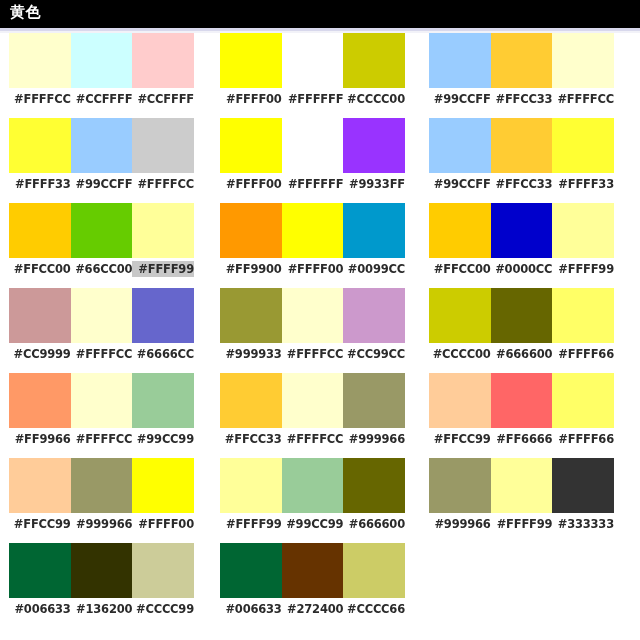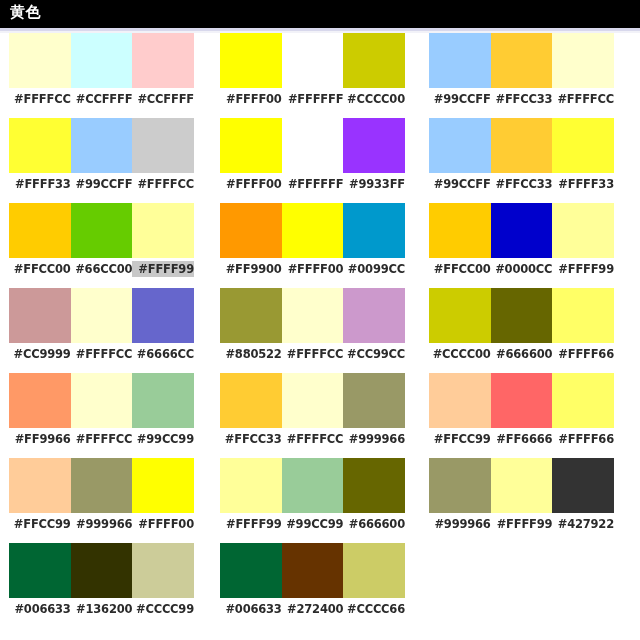--- a/index.html
+++ b/index.html
@@ -254,21 +254,21 @@
             <div class="label">#0099CC</div>
           </div>
         </div>
         <div class="row">
           <div class="swatch-strip">
             <div class="swatch" title="#999933" style="background: rgb(153, 153, 51);"></div>
             <div class="swatch" title="#FFFFCC" style="background: rgb(255, 255, 204);"></div>
             <div class="swatch" title="#CC99CC" style="background: rgb(204, 153, 204);"></div>
           </div>
           <div class="label-strip">
-            <div class="label">#880522</div>
+            <div class="label">#999933</div>
             <div class="label">#FFFFCC</div>
             <div class="label">#CC99CC</div>
           </div>
         </div>
         <div class="row">
           <div class="swatch-strip">
             <div class="swatch" title="#FFCC33" style="background: rgb(255, 204, 51);"></div>
             <div class="swatch" title="#FFFFCC" style="background: rgb(255, 255, 204);"></div>
             <div class="swatch" title="#999966" style="background: rgb(153, 153, 102);"></div>
           </div>
@@ -366,19 +366,19 @@
         </div>
         <div class="row">
           <div class="swatch-strip">
             <div class="swatch" title="#999966" style="background: rgb(153, 153, 102);"></div>
             <div class="swatch" title="#FFFF99" style="background: rgb(255, 255, 153);"></div>
             <div class="swatch" title="#333333" style="background: rgb(51, 51, 51);"></div>
           </div>
           <div class="label-strip">
             <div class="label">#999966</div>
             <div class="label">#FFFF99</div>
-            <div class="label">#427922</div>
+            <div class="label">#333333</div>
           </div>
         </div>
       </div>
     </div>
 
 </div>
 
 </body></html>

